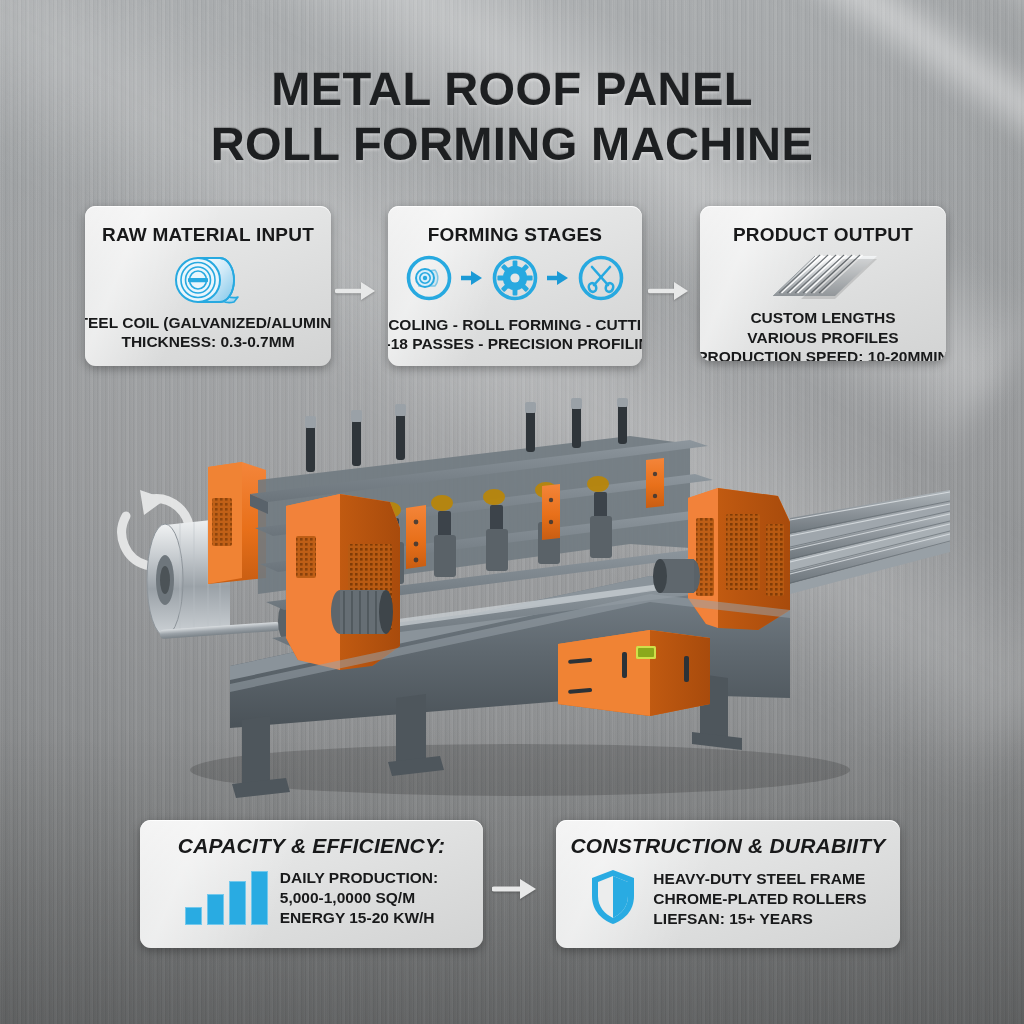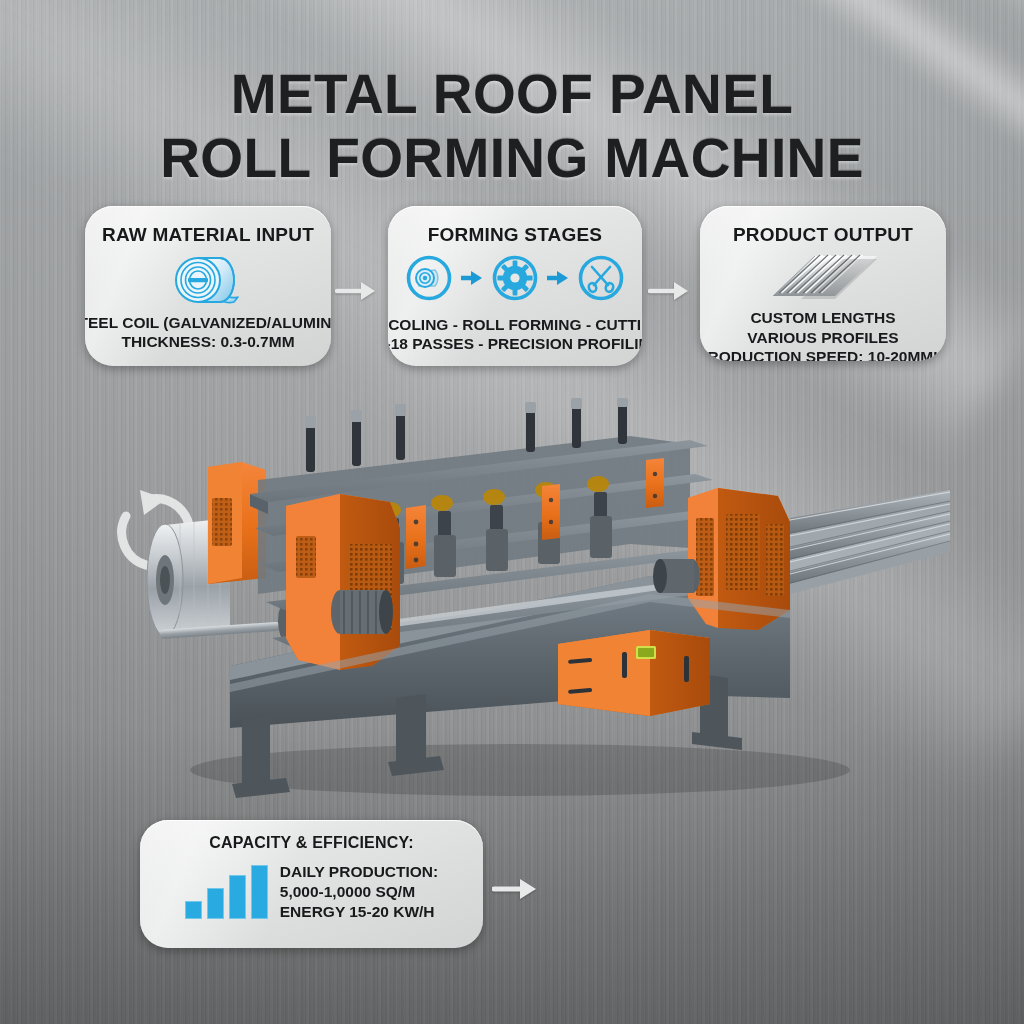--- a/index.html
+++ b/index.html
@@ -46,30 +46,30 @@
       background:linear-gradient(180deg,rgba(255,255,255,0) 0%,rgba(255,255,255,.20) 50%,rgba(255,255,255,0) 100%);
       transform:rotate(34deg);filter:blur(22px);}
   .vignette{position:absolute;inset:0;
      background:radial-gradient(120% 95% at 45% 38%, rgba(255,255,255,.14) 0%, rgba(255,255,255,0) 46%, rgba(0,0,0,.10) 78%, rgba(0,0,0,.22) 100%);}
   .bottomdark{position:absolute;left:0;right:0;bottom:0;height:300px;
      background:linear-gradient(180deg,rgba(0,0,0,0) 0%,rgba(0,0,0,.10) 60%,rgba(0,0,0,.16) 100%);}
 
   
   .title{
     position:absolute;left:0;right:0;top:62px;text-align:center;
-    font-weight:bold;font-size:55px;line-height:1.17;
+    font-weight:bold;font-size:47px;line-height:1.17;
     letter-spacing:.4px;color:#1d1f21;
     text-shadow:0 2px 3px rgba(255,255,255,.35), 0 -1px 1px rgba(0,0,0,.25);
   }
   .title div{white-space:nowrap;}
 
   
   .card{
     position:absolute;
-    border-radius:28px;
+    border-radius:11px;
     background:linear-gradient(160deg,#f2f2f2 0%,#e4e5e5 34%,#dcdddd 62%,#d2d3d3 100%);
     box-shadow:0 3px 10px rgba(0,0,0,.30), inset 0 1px 0 rgba(255,255,255,.85);
     overflow:hidden;
   }
   .card::after{
     content:"";position:absolute;left:-20%;top:-60%;width:60%;height:230%;
     background:linear-gradient(90deg,rgba(255,255,255,0),rgba(255,255,255,.45),rgba(255,255,255,0));
     transform:rotate(22deg);pointer-events:none;
   }
   .card-inner{position:relative;z-index:2;height:100%;
@@ -86,21 +86,21 @@
   #card-output{left:700px;top:206px;width:246px;height:155px;}
   #card-raw .card-title,#card-forming .card-title,#card-output .card-title{font-size:19px;margin-top:18px;}
   #card-raw .card-lines,#card-forming .card-lines,#card-output .card-lines{font-size:15.5px;}
   #card-raw .card-lines{margin-top:auto;margin-bottom:14px;}
   #card-forming .card-lines{margin-top:auto;margin-bottom:12px;}
   #card-output .card-lines{margin-top:auto;margin-bottom:12px;}
 
   
   #card-capacity{left:140px;top:820px;width:343px;height:128px;}
   #card-construction{left:556px;top:820px;width:344px;height:128px;}
-  #card-capacity .card-title,#card-construction .card-title{font-size:16px;margin-top:14px;}
+  #card-capacity .card-title,#card-construction .card-title{font-size:21px;margin-top:14px;font-style:italic;}
   .bottom-body{display:flex;align-items:center;gap:12px;margin-top:10px;width:100%;
      justify-content:center;}
   .bottom-body .card-lines{font-size:15.5px;text-align:left;line-height:1.3;}
 
   
   .conn{position:absolute;z-index:3;}
   .conn svg{display:block;filter:drop-shadow(0 1px 1px rgba(0,0,0,.25));}
 
   
   .icon-row{display:flex;align-items:center;gap:7px;margin-top:8px;}
@@ -564,14 +564,33 @@
     </div>
   </div>
 
   <div class="conn" style="left:492px;top:876px;">
     <svg width="52" height="26" viewBox="0 0 52 26">
       <path d="M2 13 H34" stroke="#e7e8e8" stroke-width="5" stroke-linecap="round"></path>
       <path d="M28 3 L44 13 L28 23 Z" fill="#e7e8e8"></path>
     </svg>
   </div>
 
+  <div class="card" id="card-construction">
+    <div class="card-inner">
+      <div class="card-title">CONSTRUCTION &amp; DURABIITY</div>
+      <div class="bottom-body" style="gap:16px;">
+        <div>
+          <svg width="48" height="58" viewBox="0 0 48 58">
+            <path d="M24 2 L45 10 V28 C45 43 35 52 24 56 C13 52 3 43 3 28 V10 Z" fill="#29abe2"></path>
+            <path d="M24 8 L39 14 V28 C39 39 32 46 24 50 C16 46 9 39 9 28 V14 Z" fill="#eceded"></path>
+            <path d="M24 8 L39 14 V28 C39 39 32 46 24 50 Z" fill="#29abe2"></path>
+          </svg>
+        </div>
+        <div class="card-lines">
+          <div>HEAVY-DUTY STEEL FRAME</div>
+          <div>CHROME-PLATED ROLLERS</div>
+          <div>LIEFSAN: 15+ YEARS</div>
+        </div>
+      </div>
+    </div>
+  </div>
 
 </div>
 
 </body></html>

